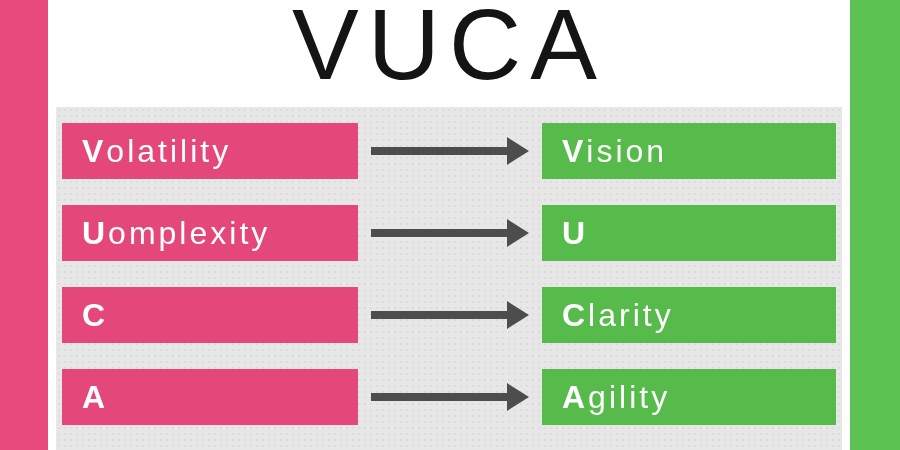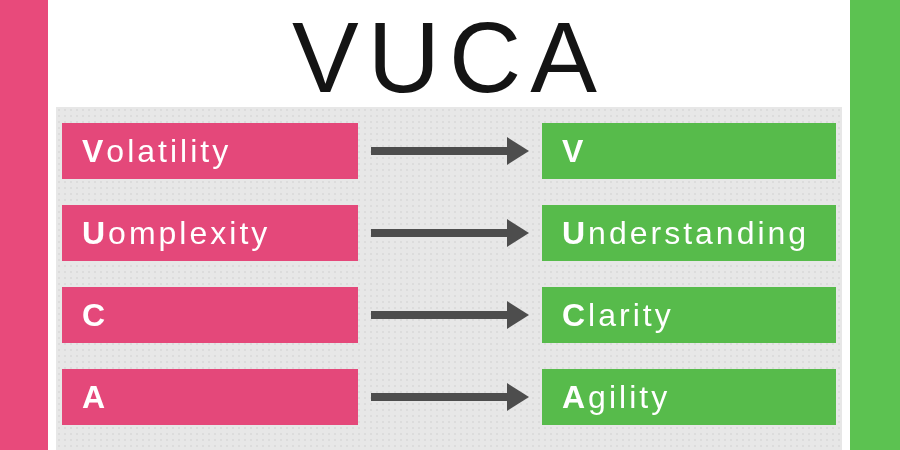--- a/index.html
+++ b/index.html
@@ -30,21 +30,21 @@
     width: 50px;
     background: var(--green-border, #5cc251);
   }
   .header {
     position: absolute;
     left: 48px;
     right: 50px;
     top: 0;
     height: 107px;
     display: flex;
-    align-items: flex-end;
+    align-items: flex-start;
     justify-content: center;
     background: #ffffff;
   }
   .title {
     color: var(--title-color, #141414);
     font-size: 100px;
     line-height: 100px;
     font-weight: 400;
     letter-spacing: 9px;
     margin-top: -6px;
@@ -140,37 +140,37 @@
           <span class="rest">olatility</span>
       </div>
       <div class="arrow-cell">
         <div class="arrow">
           <div class="shaft"></div>
           <div class="head"></div>
         </div>
       </div>
       <div class="term-box green">
         <span class="initial">V</span>
+          <span class="rest">ision</span>
       </div>
     </div>
 
     <div class="row">
       <div class="term-box pink">
         <span class="initial">U</span>
           <span class="rest">omplexity</span>
       </div>
       <div class="arrow-cell">
         <div class="arrow">
           <div class="shaft"></div>
           <div class="head"></div>
         </div>
       </div>
       <div class="term-box green">
         <span class="initial">U</span>
-          <span class="rest">nderstanding</span>
       </div>
     </div>
 
     <div class="row">
       <div class="term-box pink">
         <span class="initial">C</span>
       </div>
       <div class="arrow-cell">
         <div class="arrow">
           <div class="shaft"></div>

